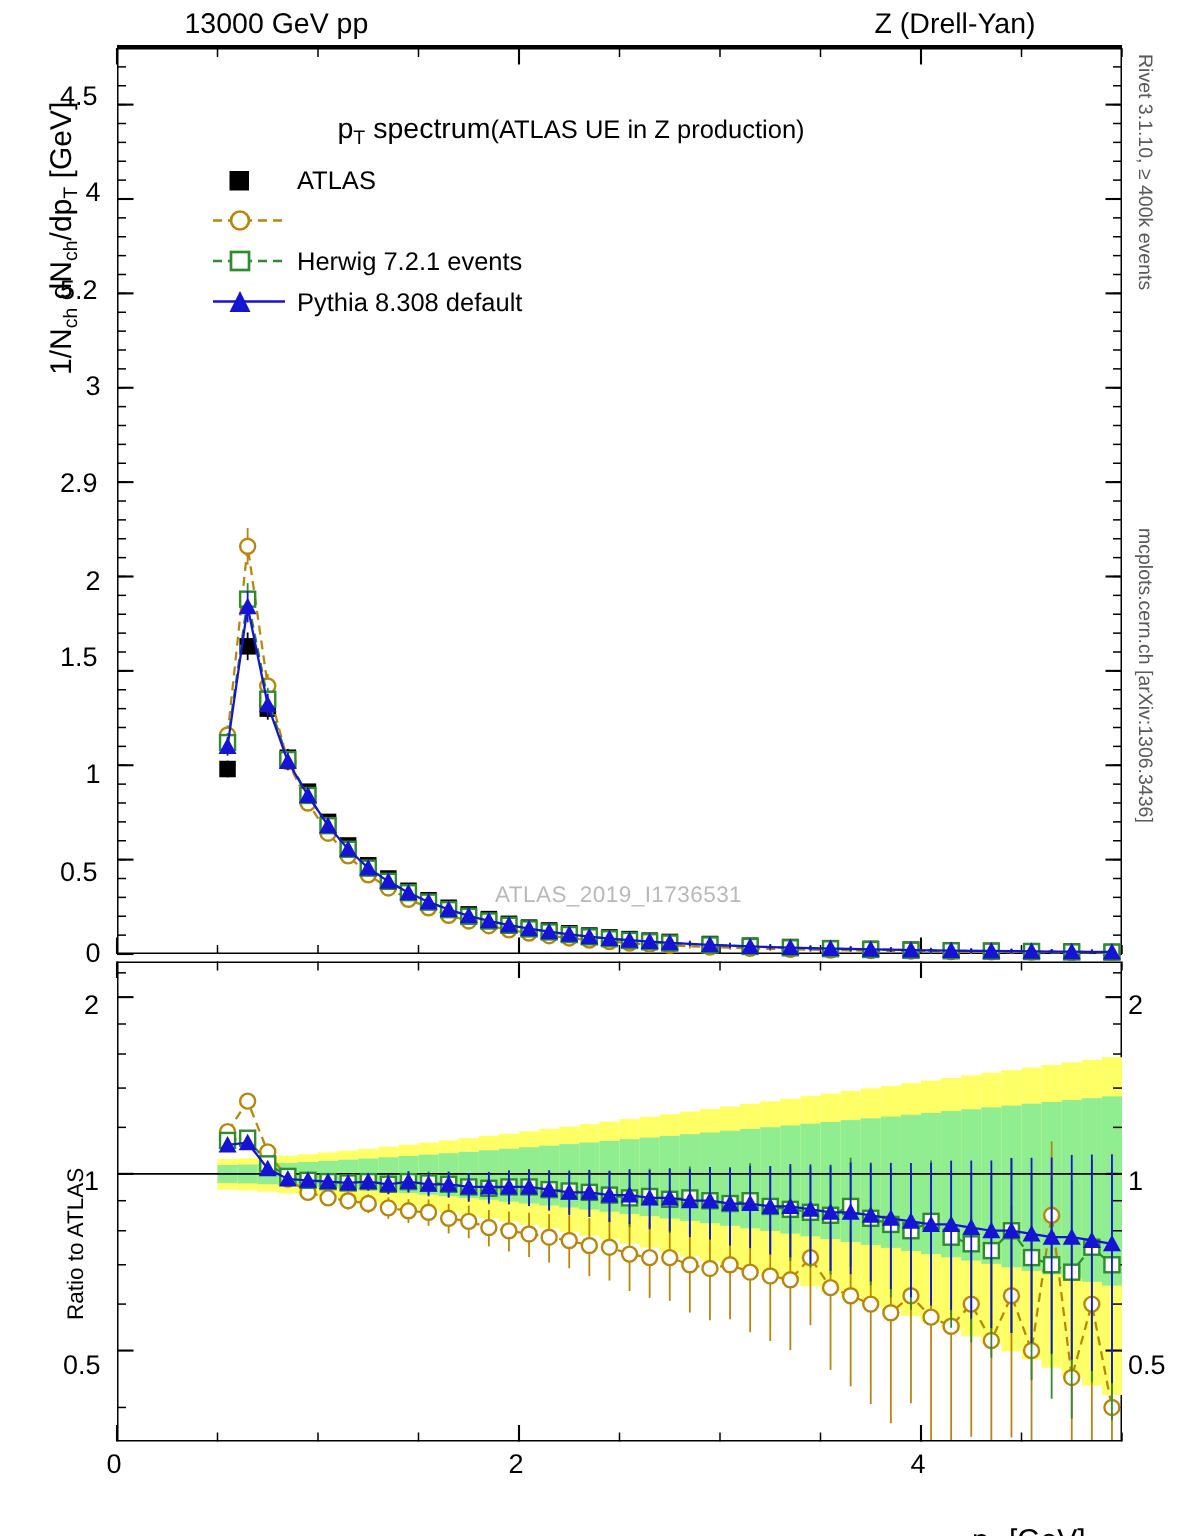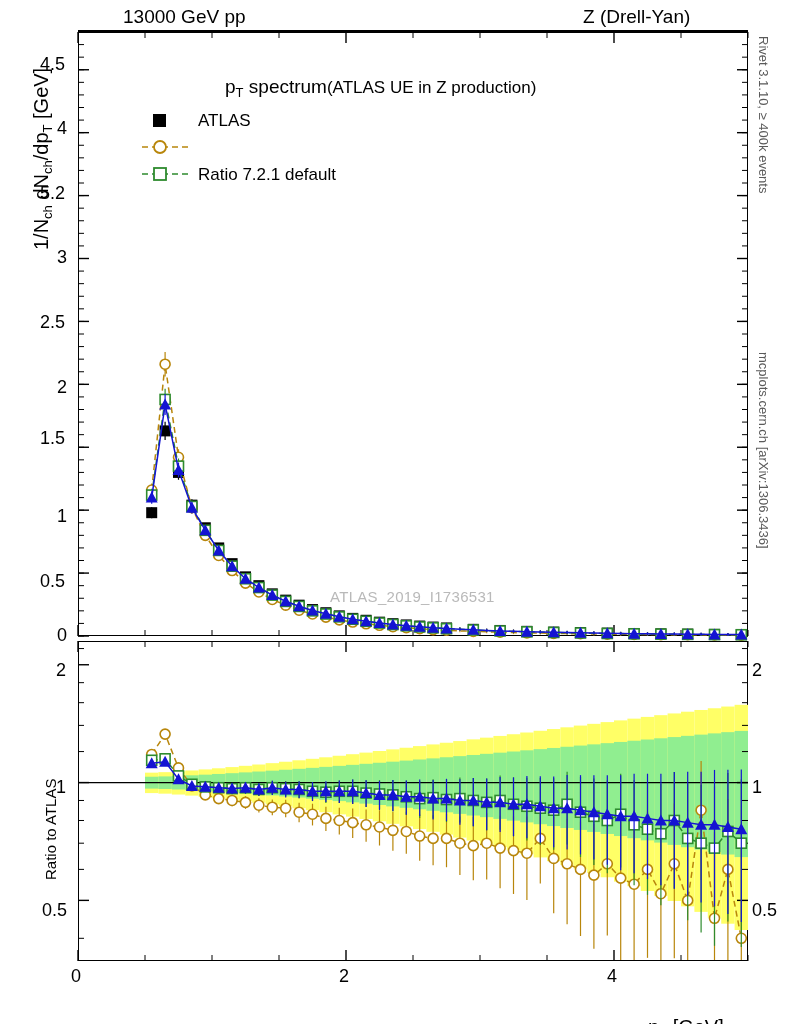--- a/index.html
+++ b/index.html
@@ -53,21 +53,21 @@
 
   <div class="vtxt axlbl" style="left:30px;top:250px;transform:rotate(-90deg);">
     <span>1/N</span><span class="sub" style="vertical-align:-4px;">ch</span><span> dN</span><span class="sub" style="vertical-align:-4px;">ch</span><span>/dp</span><span class="sub" style="vertical-align:-4px;">T</span><span> [GeV]</span>
   </div>
 
   <div class="ticklbl" style="left:57px;top:625px;">0</div>
   <div class="ticklbl" style="left:40px;top:571px;">0.5</div>
   <div class="ticklbl" style="left:57px;top:506px;">1</div>
   <div class="ticklbl" style="left:40px;top:428px;text-align:right;">1.5</div>
   <div class="ticklbl" style="left:57px;top:377px;">2</div>
-  <div class="ticklbl" style="left:40px;top:312px;">2.5</div>
+  <div class="ticklbl" style="left:40px;top:312px;">2.9</div>
   <div class="ticklbl" style="left:57px;top:247px;">3</div>
   <div class="ticklbl" style="left:40px;top:183px;">5.2</div>
   <div class="ticklbl" style="left:57px;top:118px;">4</div>
   <div class="ticklbl" style="left:40px;top:54px;">4.5</div>
 
   <div class="watermark" style="left:330px;top:588px;">ATLAS_2019_I1736531</div>
 
   <div class="leg" style="left:140px;top:108px;width:300px;">
     <div class="row">
       <div class="mk">
@@ -85,21 +85,30 @@
         </svg>
       </div>
     </div>
     <div class="row">
       <div class="mk">
         <svg width="52" height="24">
           <line x1="2" y1="12" x2="50" y2="12" stroke="#2e8b2e" stroke-width="1.6" stroke-dasharray="6,4"></line>
           <rect x="14" y="6" width="12" height="12" fill="#fff" stroke="#2e8b2e" stroke-width="1.8"></rect>
         </svg>
       </div>
-      <div class="lbl">Ratio 7.2.1 default</div>
+      <div class="lbl">Herwig 7.2.1 events</div>
+    </div>
+    <div class="row">
+      <div class="mk">
+        <svg width="52" height="24">
+          <line x1="2" y1="12" x2="50" y2="12" stroke="#1414d2" stroke-width="1.8"></line>
+          <polygon points="20,5 27,19 13,19" fill="#1414d2"></polygon>
+        </svg>
+      </div>
+      <div class="lbl">Pythia 8.308 default</div>
     </div>
   </div>
 
   <div class="frame" style="left:78px;top:641px;width:670px;height:320px;"></div>
 
   <div class="vtxt" style="left:42px;top:880px;transform:rotate(-90deg);font-size:15px;">Ratio to ATLAS</div>
 
   <div class="ticklbl" style="left:42px;top:900px;">0.5</div>
   <div class="ticklbl" style="left:56px;top:777px;">1</div>
   <div class="ticklbl" style="left:56px;top:660px;">2</div>

